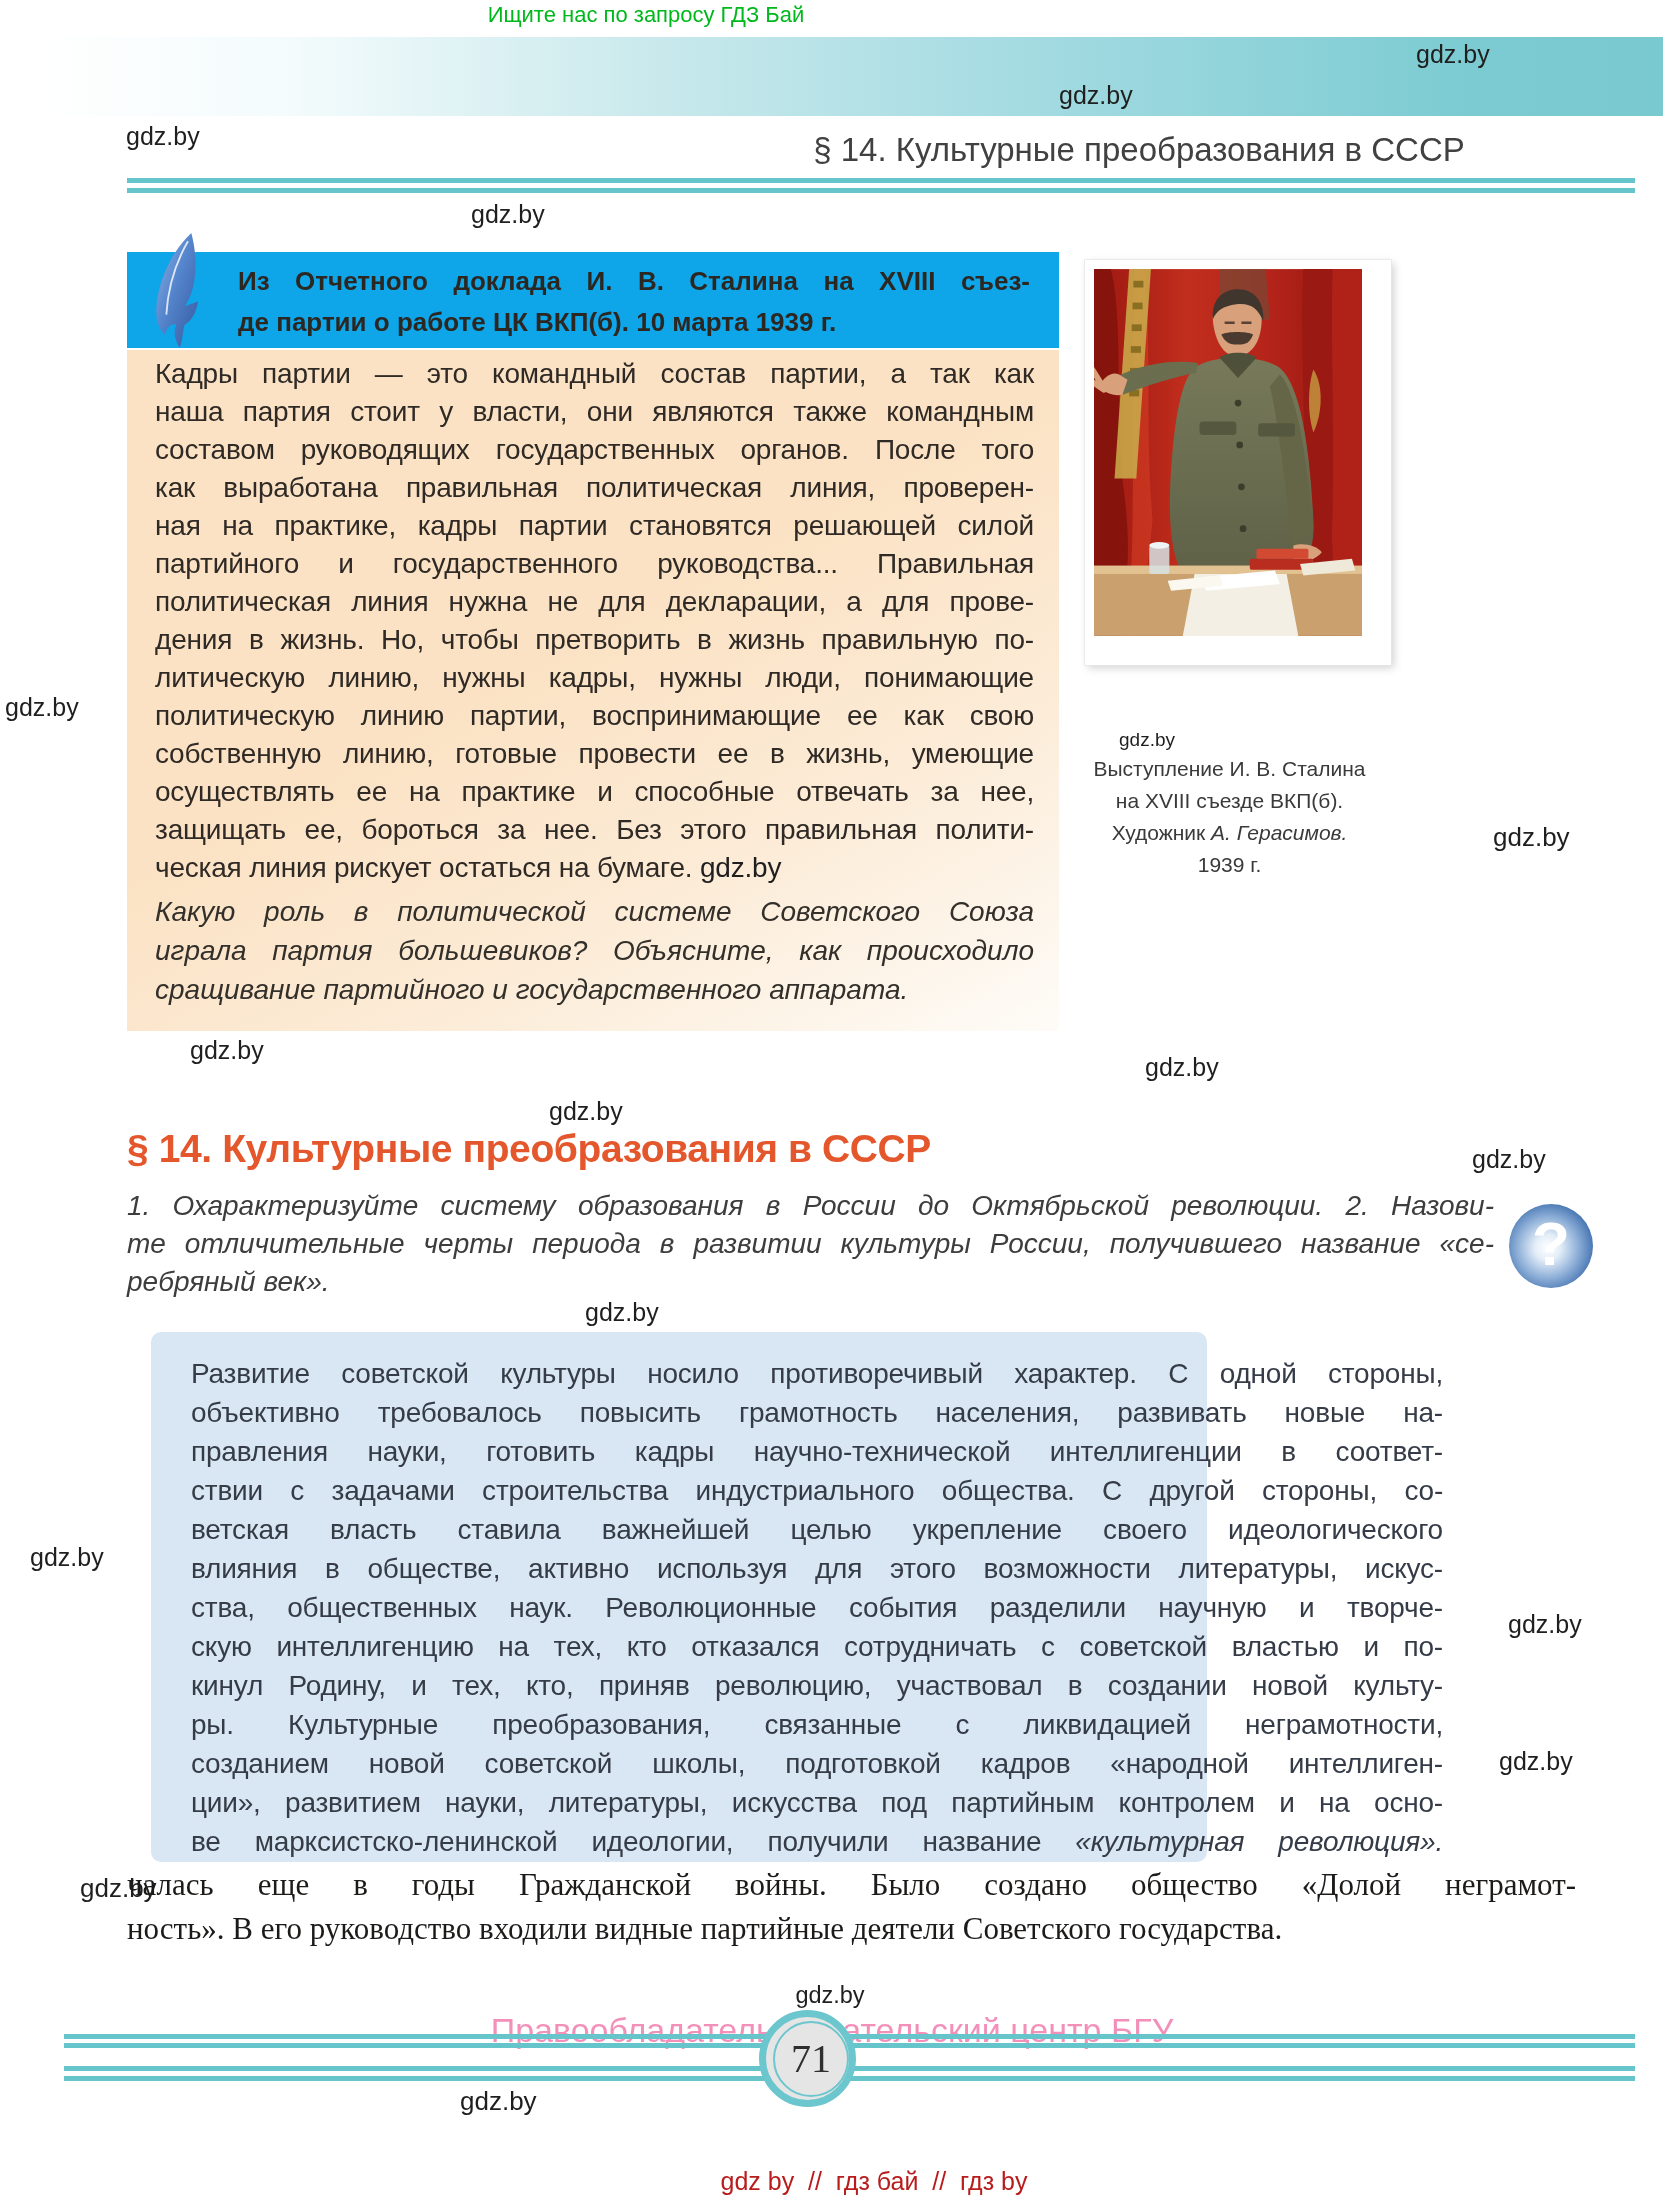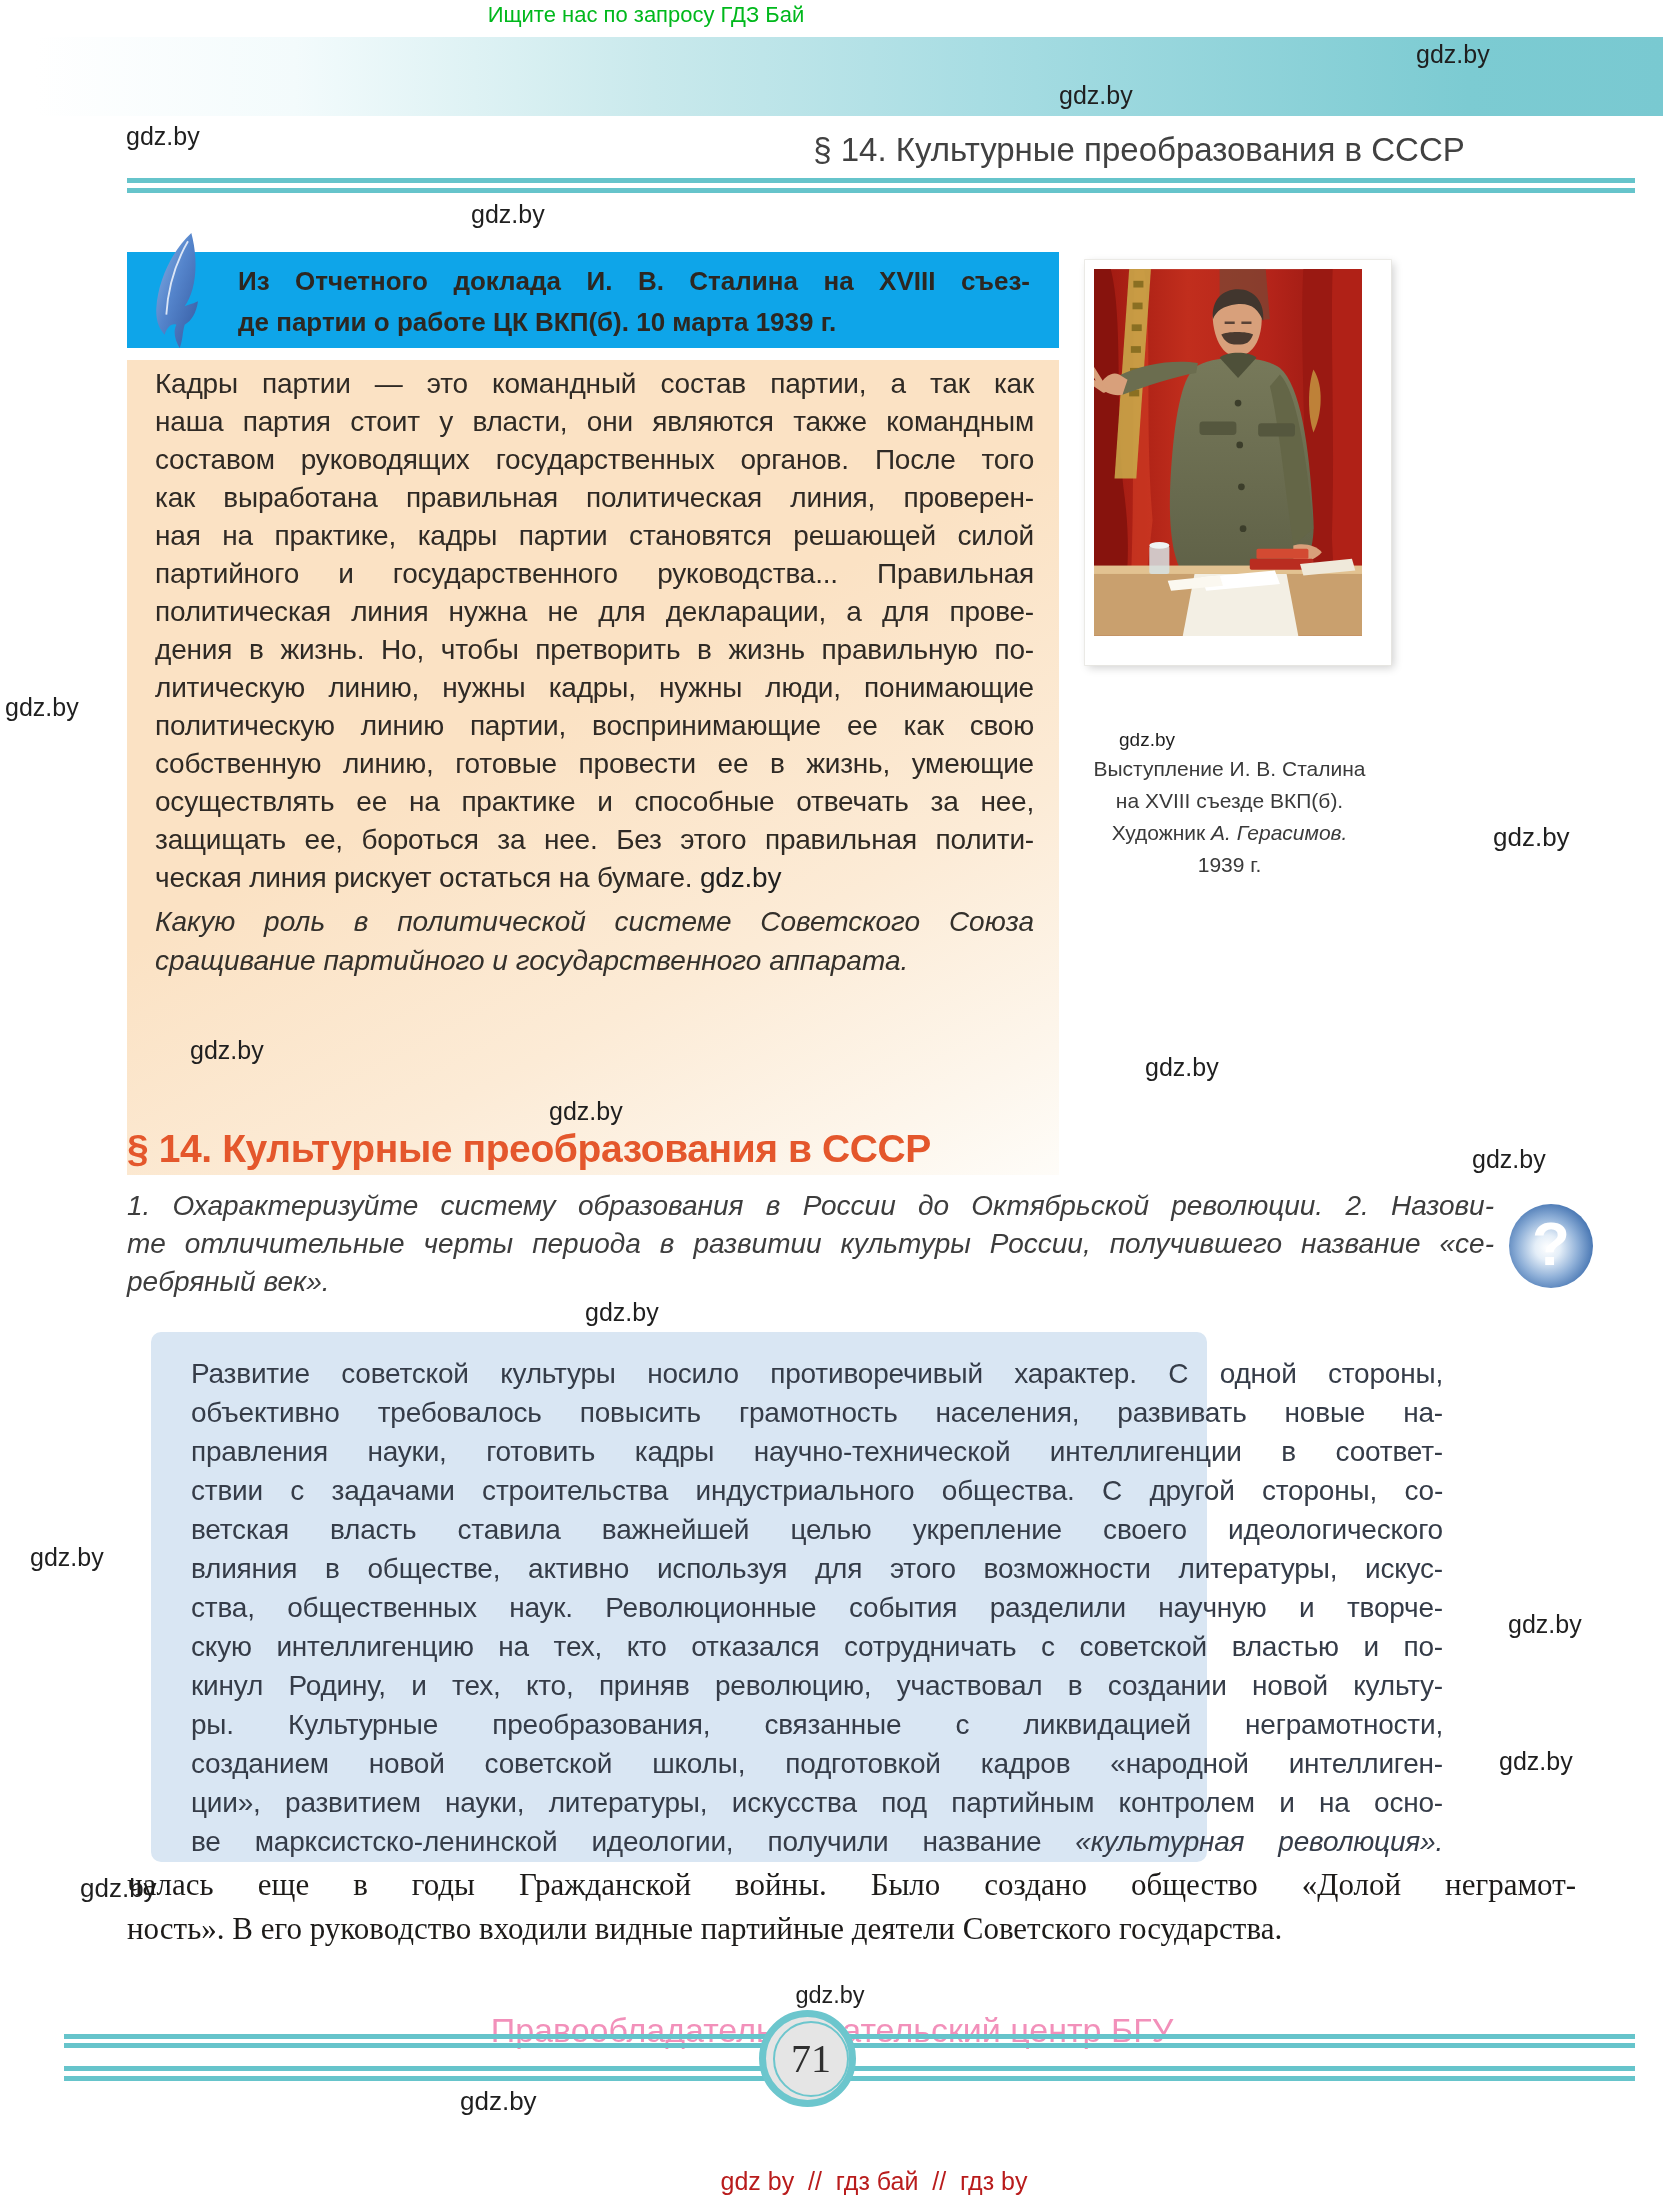--- a/index.html
+++ b/index.html
@@ -7,21 +7,21 @@
         font-family:"Liberation Sans",sans-serif;color:#2e2a26;}
   .abs{position:absolute;}
   .wm{position:absolute;color:#1f1f1f;font-size:25px;white-space:nowrap;font-family:"Liberation Sans",sans-serif;}
   
   .banner{position:absolute;left:34px;top:37px;width:1630px;height:79px;
           background:linear-gradient(to right,#ffffff 0%,#f3fbfc 16%,#c9e9ec 38%,#a8dde3 58%,#7ccbd2 88%,#79c9d1 100%);}
   .rule{position:absolute;height:5px;background:#66c4cb;}
   
   .qhead{position:absolute;left:127px;top:252px;width:932px;height:96px;background:#0ea5e9;}
   .qhead-text{position:absolute;left:111px;top:9.2px;width:792px;font-weight:bold;font-size:26px;line-height:41px;color:#2d2721;}
-  .qbody{position:absolute;left:127px;top:360px;width:932px;height:815px;
+  .qbody{position:absolute;left:127px;top:350px;width:932px;height:681px;
          background:linear-gradient(152deg,#fbe2c4 0%,#fbe2c4 45%,#fcebd6 70%,#fdf6ec 90%,#fefcf8 100%);}
   .qtext{position:absolute;left:28px;top:5px;width:879px;font-size:28px;line-height:38px;letter-spacing:-0.2px;color:#2f2a25;}
   .qquestion{position:absolute;left:28px;top:542px;width:879px;font-size:28px;line-height:39px;font-style:italic;color:#33302b;}
   .line{text-align:justify;text-align-last:justify;}
   .last{text-align-last:left;}
   .inline-wm{font-style:normal;color:#1f1f1f;}
   
   .figure{position:absolute;left:1085px;top:260px;width:288px;height:387px;background:#ffffff;padding:9.2px;
           box-shadow:0 0 0 0.8px #e8e6e2, 2.5px 3.4px 8.4px rgba(0,0,0,0.18);}
   .caption{position:absolute;left:1082px;top:753px;width:295px;text-align:center;font-size:21px;line-height:32px;color:#3a3a3a;}
@@ -110,20 +110,21 @@
       <div class="line">собственную линию, готовые провести ее в жизнь, умеющие</div>
       <div class="line">осуществлять ее на практике и способные отвечать за нее,</div>
       <div class="line">защищать ее, бороться за нее. Без этого правильная полити-</div>
       <div class="line last">
         <span>ческая линия рискует остаться на бумаге.</span>
         <span class="inline-wm">gdz.by</span>
       </div>
     </div>
     <div class="qquestion">
       <div class="line">Какую роль в политической системе Советского Союза</div>
+      <div class="line">играла партия большевиков? Объясните, как происходило</div>
       <div class="line last">сращивание партийного и государственного аппарата.</div>
     </div>
   </div>
 
   <span class="wm" style="left:5px;top:693px;">gdz.by</span>
 
   <div class="figure">
     <svg width="268" height="367" viewBox="0 0 320 438">
       <defs>
         <linearGradient id="bgr" x1="0" y1="0" x2="1" y2="0">

